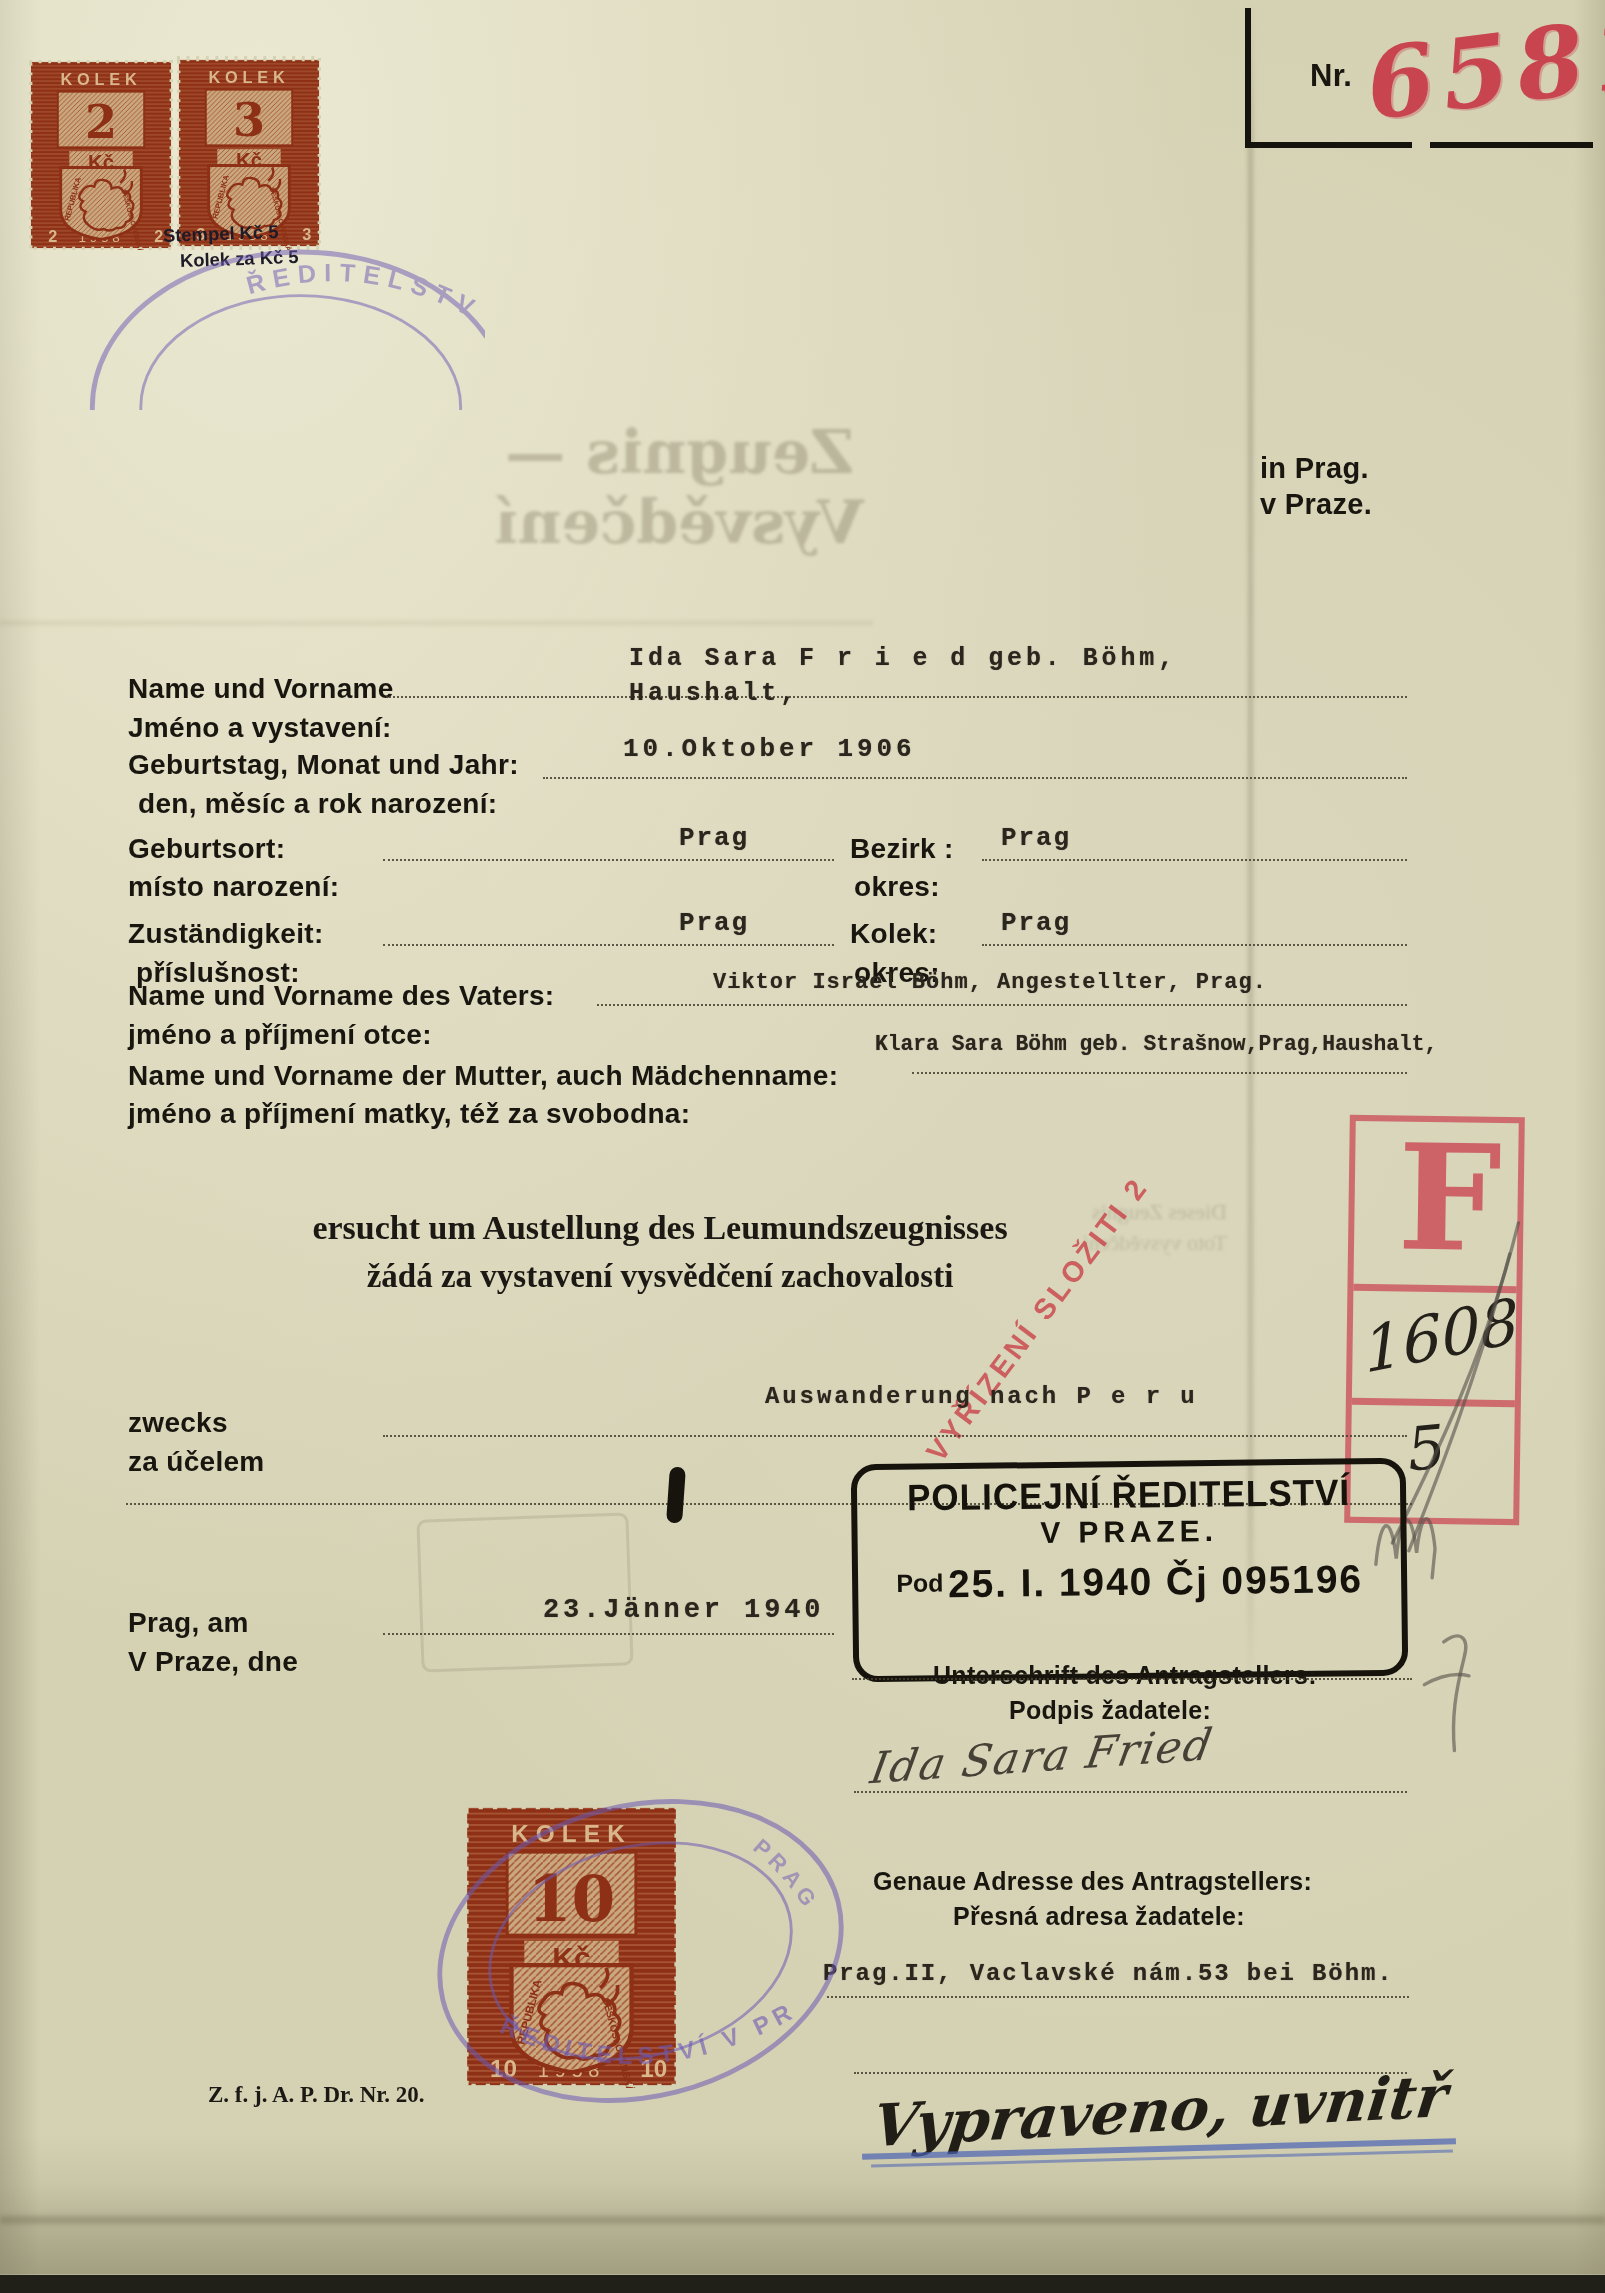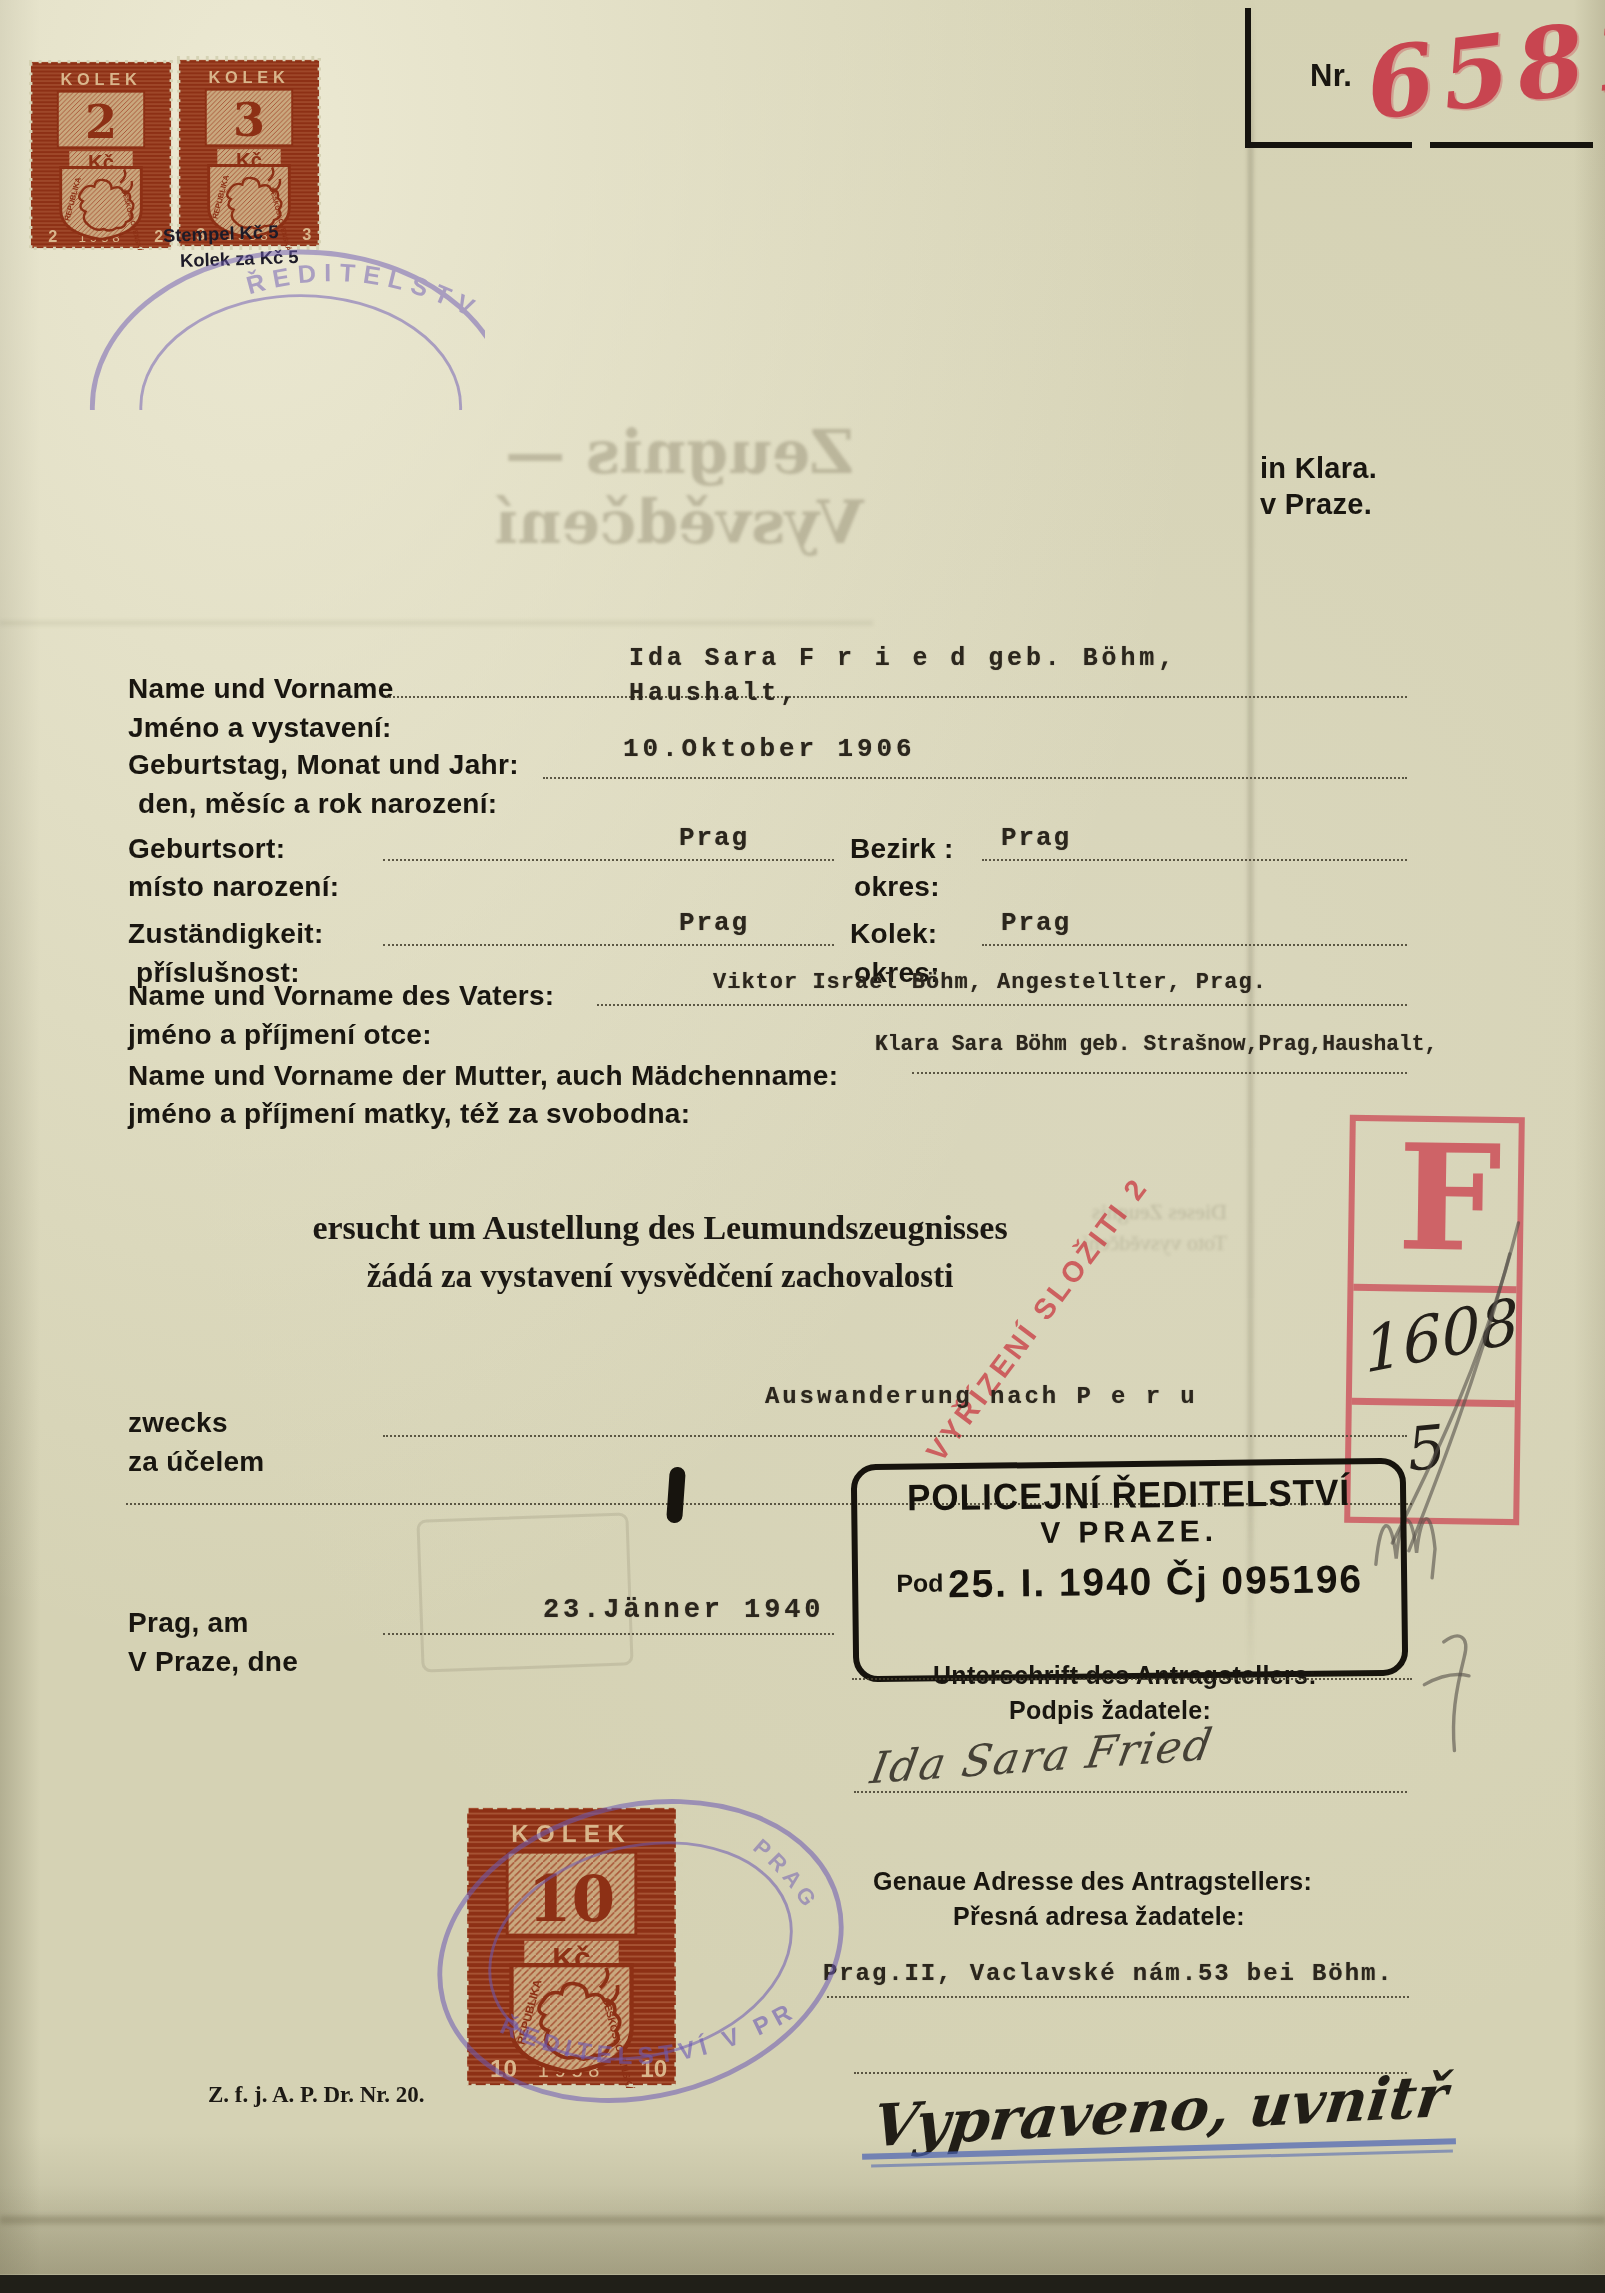--- a/index.html
+++ b/index.html
@@ -107,21 +107,21 @@
       <ellipse cx="240" cy="192" rx="165" ry="115" stroke-width="3"></ellipse>
     </g>
     <defs>
         <path id="tarc" d="M130 100 Q280 22 425 105"></path>
       </defs>
     <text class="sealtext" font-size="26" fill="#6c59b4" letter-spacing="8">
       <textPath href="#tarc" startOffset="20%">ŘEDITELSTVÍ</textPath>
     </text>
   </svg>
 
-  <div class="lbl" style="left:1260px;top:452px;font-size:29px;">in Klara.</div>
+  <div class="lbl" style="left:1260px;top:452px;font-size:29px;">in Prag.</div>
   <div class="lbl" style="left:1260px;top:488px;font-size:29px;">v Praze.</div>
 
   <div class="typed" style="left:629px;top:644px;font-size:25px;letter-spacing:3.9px;">Ida Sara F r i e d geb. Böhm,</div>
   <div class="lbl" style="left:128px;top:673px;">Name und Vorname</div>
   <div class="dots" style="left:386px;top:695px;width:1021px;"></div>
   <div class="typed" style="left:629px;top:679px;font-size:25px;letter-spacing:3.9px;">Haushalt,</div>
   <div class="lbl" style="left:128px;top:712px;">Jméno a vystavení:</div>
 
   <div class="typed" style="left:623px;top:734px;font-size:26px;letter-spacing:3.9px;">10.Oktober 1906</div>
   <div class="lbl" style="left:128px;top:749px;">Geburtstag, Monat und Jahr:</div>

